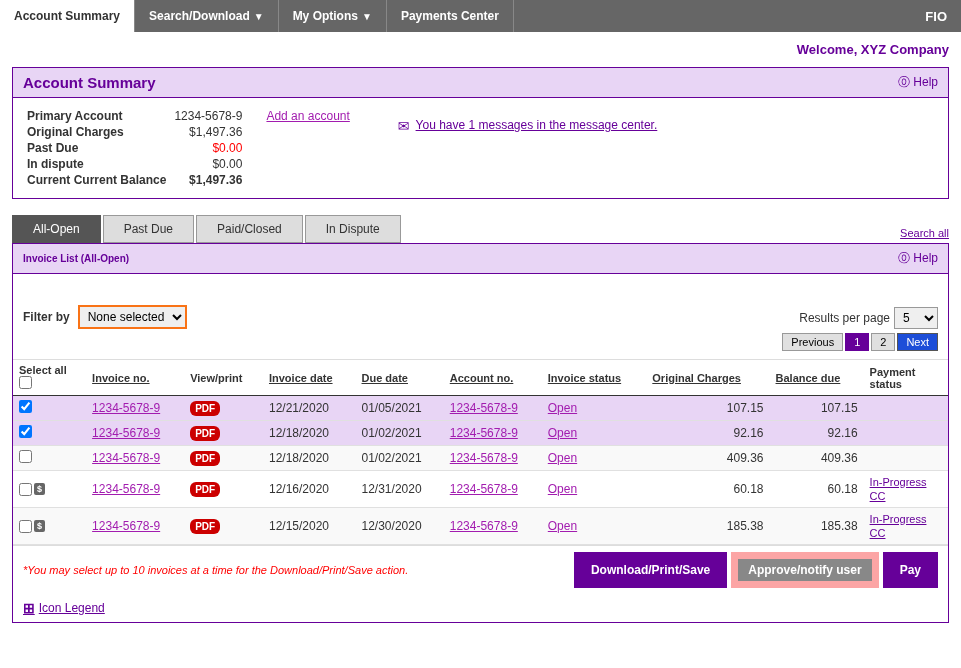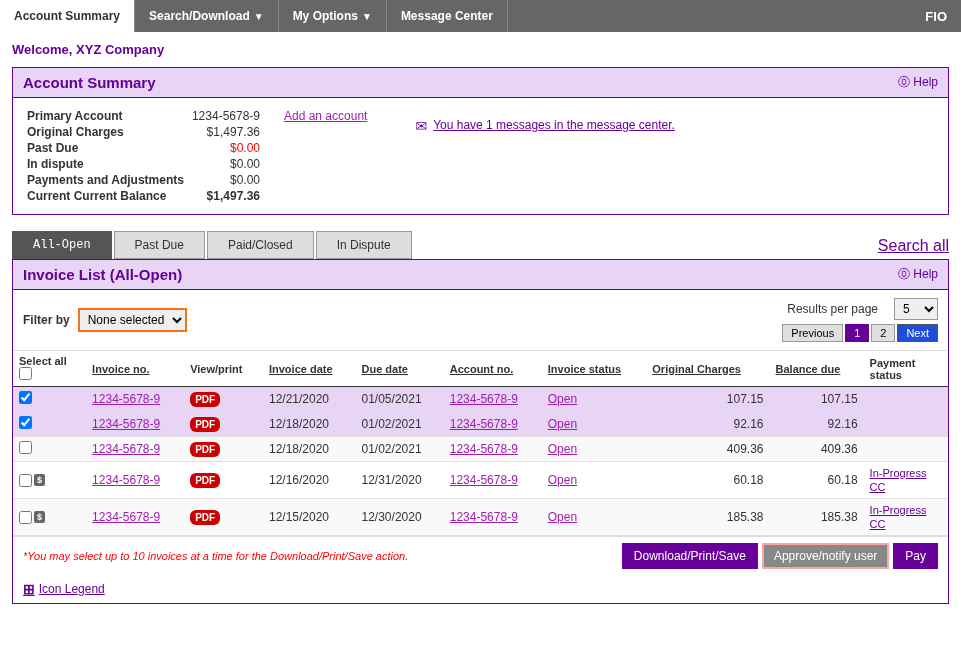--- a/index.html
+++ b/index.html
@@ -45,20 +45,21 @@
     
     .main-content {
       padding: 10px 12px;
     }
 
     .welcome-text {
       color: #660099;
       font-weight: bold;
       font-size: 13px;
       margin-bottom: 10px;
+      text-align: right;
     }
 
     
     .account-summary-box {
       border: 1px solid #660099;
       margin-bottom: 16px;
     }
     .account-summary-header {
       background: #e8d5f5;
       padding: 6px 10px;
@@ -137,47 +138,46 @@
       background: #ddd;
       color: #333;
       cursor: pointer;
       font-size: 12px;
       font-weight: normal;
     }
     .tab-btn.active {
       background: #555;
       color: #fff;
       border-color: #555;
-      font-family: Liberation Mono, monospace;
     }
     .search-all-link {
       color: #660099;
       text-decoration: underline;
       cursor: pointer;
-      font-size: 16px;
+      font-size: 11px;
       padding-bottom: 4px;
     }
 
     
     .invoice-list-box {
       border: 1px solid #660099;
       margin-top: 0;
     }
     .invoice-list-header {
       background: #e8d5f5;
       padding: 6px 10px;
       display: flex;
       align-items: center;
       justify-content: space-between;
       border-bottom: 1px solid #660099;
     }
     .invoice-list-header .title {
       color: #660099;
       font-weight: bold;
-      font-size: 15px;
+      font-size: 10px;
     }
     .invoice-list-header .help-link {
       color: #660099;
       font-size: 12px;
       cursor: pointer;
       text-decoration: none;
     }
 
     
     .filter-row {
@@ -203,22 +203,23 @@
     }
     .pagination-area {
       display: flex;
       flex-direction: column;
       align-items: flex-end;
       gap: 4px;
     }
     .results-per-page {
       display: flex;
       align-items: center;
-      gap: 16px;
-      font-size: 12px;
+      gap: 4px;
+      font-size: 12px;
+      margin-top: 25px;
     }
     .results-select {
       padding: 2px 4px;
       font-size: 12px;
       border: 1px solid #999;
     }
     .page-nav {
       display: flex;
       align-items: center;
       gap: 2px;
@@ -321,24 +322,24 @@
       font-style: italic;
     }
     .footer-buttons {
       display: flex;
       gap: 4px;
     }
     .action-btn {
       padding: 4px 10px;
       font-size: 12px;
       cursor: pointer;
-      border: 2px solid #fca5a5;
+      border: 7px solid #fca5a5;
       background: #888;
       color: #fff;
-      font-weight: normal;
+      font-weight: bold;
     }
     .action-btn.primary {
       background: #660099;
       border-color: #660099;
     }
     .action-btn.pay-btn {
       background: #660099;
       border-color: #660099;
     }
 
@@ -376,21 +377,21 @@
   </div>
   <div class="nav-item">
     <span>Search/Download</span>
     <span class="dropdown-arrow">▼</span>
   </div>
   <div class="nav-item">
     <span>My Options</span>
     <span class="dropdown-arrow">▼</span>
   </div>
   <div class="nav-item">
-    <span>Message Center</span>
+    <span>Payments Center</span>
   </div>
   <div class="spacer"></div>
   <div class="fio-label">
     <span>FIO</span>
   </div>
 </div>
 
 <div class="main-content">
 
   <div class="welcome-text">Welcome, XYZ Company</div>
@@ -418,25 +419,20 @@
             <td class="label-col">Past Due</td>
             <td class="value-col red-text">$0.00</td>
             <td></td>
           </tr>
           <tr>
             <td class="label-col">In dispute</td>
             <td class="value-col">$0.00</td>
             <td></td>
           </tr>
           <tr>
-            <td class="label-col">Payments and Adjustments</td>
-            <td class="value-col">$0.00</td>
-            <td></td>
-          </tr>
-          <tr>
             <td class="label-col"><strong>Current Current Balance</strong></td>
             <td class="value-col"><strong>$1,497.36</strong></td>
             <td></td>
           </tr>
         </tbody>
           </table>
       </div>
       <div class="message-area">
         <span class="message-icon">✉</span>
         <a class="message-link">You have 1 messages in the message center.</a>

